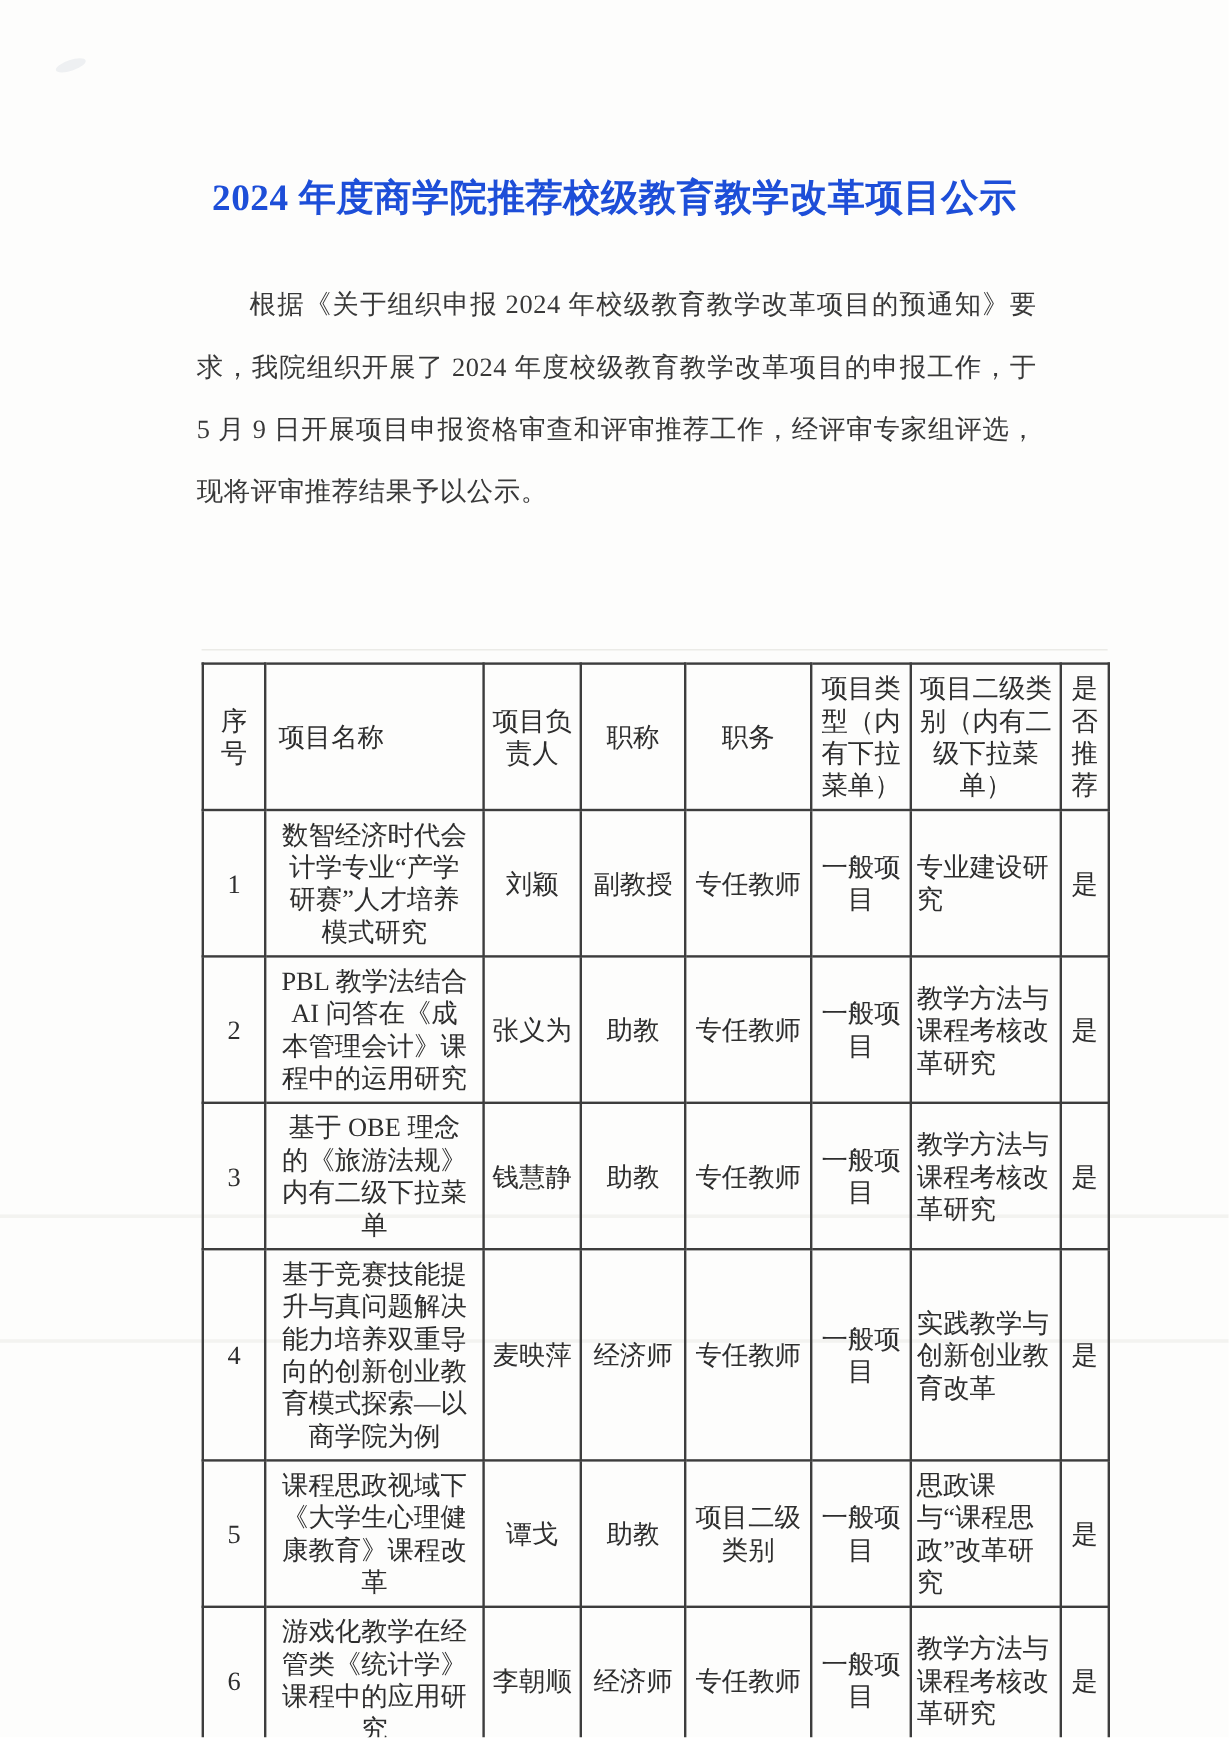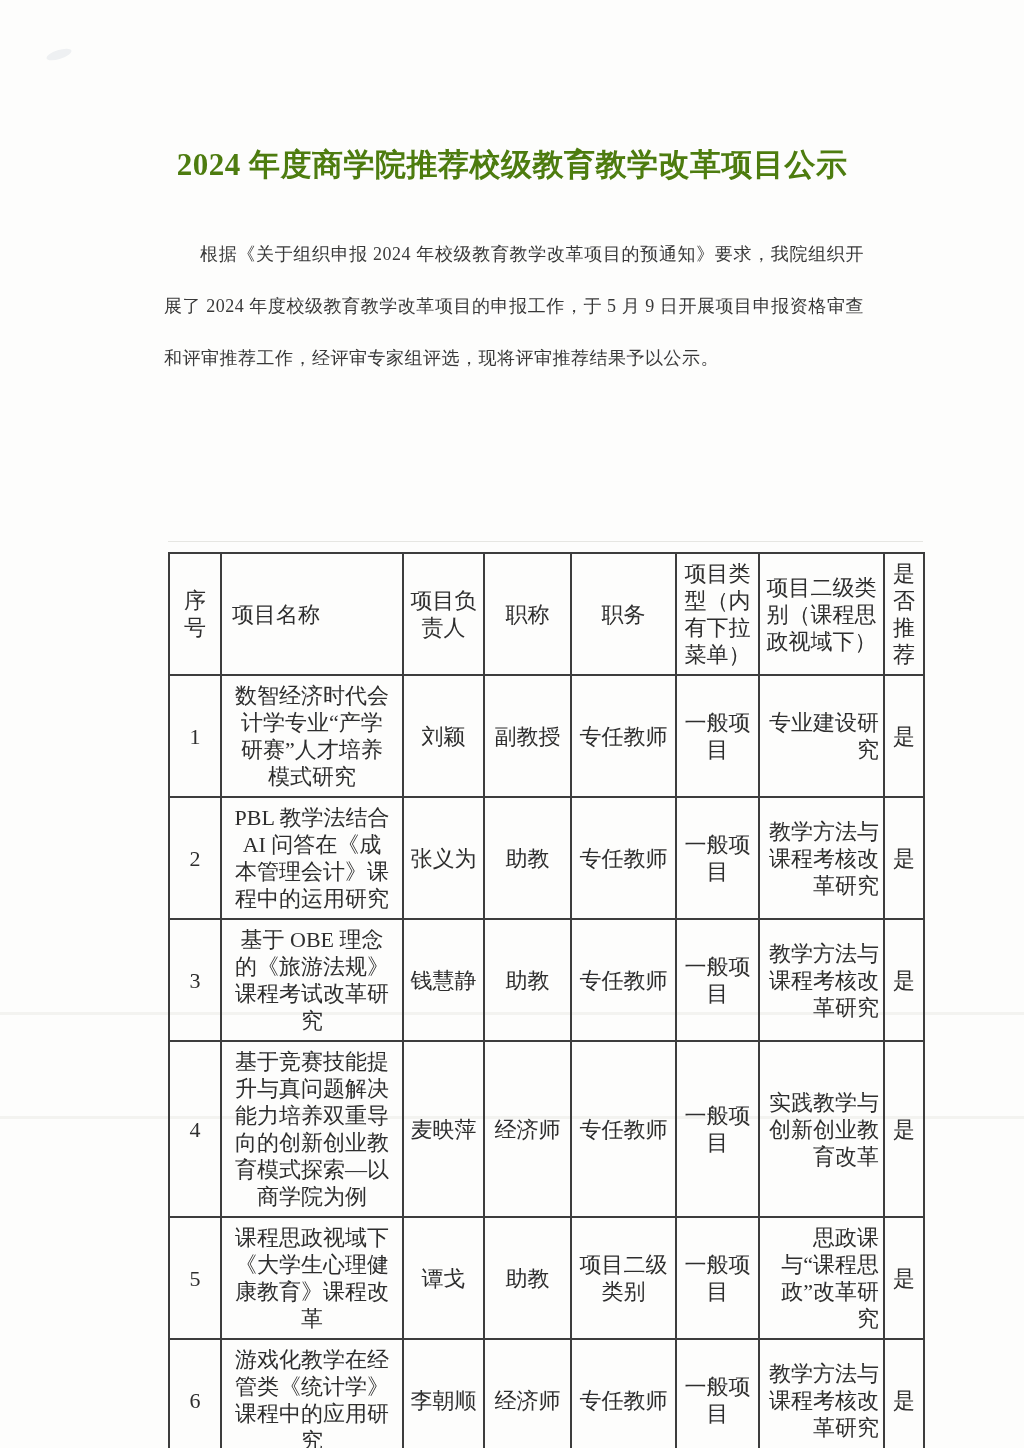--- a/index.html
+++ b/index.html
@@ -39,30 +39,30 @@
   }
 
   .doc-title {
     position: absolute;
     top: 144px;
     left: 0;
     width: 1024px;
     text-align: center;
     font-size: 31px;
     font-weight: 700;
-    color: #4d7c0f;
+    color: #1d4ed8;
     letter-spacing: 0.5px;
     white-space: nowrap;
   }
   .doc-paragraph {
     position: absolute;
     top: 228px;
     left: 164px;
     width: 700px;
-    font-size: 18px;
+    font-size: 22px;
     line-height: 52px;
     letter-spacing: 0.5px;
     color: #383838;
     text-align: justify;
     text-indent: 2em;
   }
 
   .announcement-table {
     position: absolute;
     top: 552px;
@@ -79,21 +79,21 @@
     border: 2px solid #3d3d3d;
     padding: 6px 4px;
     text-align: center;
     vertical-align: middle;
     font-weight: normal;
     overflow: hidden;
   }
   
   .announcement-table th.c2, .announcement-table td.c2 { text-align: center; padding-left: 10px; padding-right: 10px; }
   .announcement-table th.c2 { text-align: left; }
-  .announcement-table td.c7 { text-align: right; margin-left: 23px; }
+  .announcement-table td.c7 { text-align: left; margin-left: 23px; }
   .announcement-table th.c7, .announcement-table td.c7 { padding-left: 4px; padding-right: 4px; }
   .announcement-table th.c8, .announcement-table td.c8 { padding-left: 6px; padding-right: 6px; border-radius: 20px; }
 
   tr.hdr  { height: 108px; }
   tr.r1   { height: 110px; }
   tr.r2   { height: 110px; }
   tr.r3   { height: 82px; }
   tr.r4   { height: 160px; }
   tr.r5   { height: 110px; }
   tr.r6   { height: 110px; }
@@ -124,21 +124,21 @@
       <col style="width:40px">
     </colgroup>
     <thead>
       <tr class="hdr">
         <th class="c1">序号</th>
         <th class="c2">项目名称</th>
         <th class="c3">项目负责人</th>
         <th class="c4">职称</th>
         <th class="c5">职务</th>
         <th class="c6">项目类型（内有下拉菜单）</th>
-        <th class="c7">项目二级类别（课程思政视域下）</th>
+        <th class="c7">项目二级类别（内有二级下拉菜单）</th>
         <th class="c8">是否推荐</th>
       </tr>
     </thead>
     <tbody>
       <tr class="r1">
         <td class="c1">1</td>
         <td class="c2">数智经济时代会计学专业“产学研赛”人才培养模式研究</td>
         <td class="c3">刘颖</td>
         <td class="c4">副教授</td>
         <td class="c5">专任教师</td>
@@ -151,21 +151,21 @@
         <td class="c2">PBL 教学法结合 AI 问答在《成本管理会计》课程中的运用研究</td>
         <td class="c3">张义为</td>
         <td class="c4">助教</td>
         <td class="c5">专任教师</td>
         <td class="c6">一般项目</td>
         <td class="c7">教学方法与课程考核改革研究</td>
         <td class="c8">是</td>
       </tr>
       <tr class="r3">
         <td class="c1">3</td>
-        <td class="c2">基于 OBE 理念的《旅游法规》课程考试改革研究</td>
+        <td class="c2">基于 OBE 理念的《旅游法规》内有二级下拉菜单</td>
         <td class="c3">钱慧静</td>
         <td class="c4">助教</td>
         <td class="c5">专任教师</td>
         <td class="c6">一般项目</td>
         <td class="c7">教学方法与课程考核改革研究</td>
         <td class="c8">是</td>
       </tr>
       <tr class="r4">
         <td class="c1">4</td>
         <td class="c2">基于竞赛技能提升与真问题解决能力培养双重导向的创新创业教育模式探索—以商学院为例</td>

